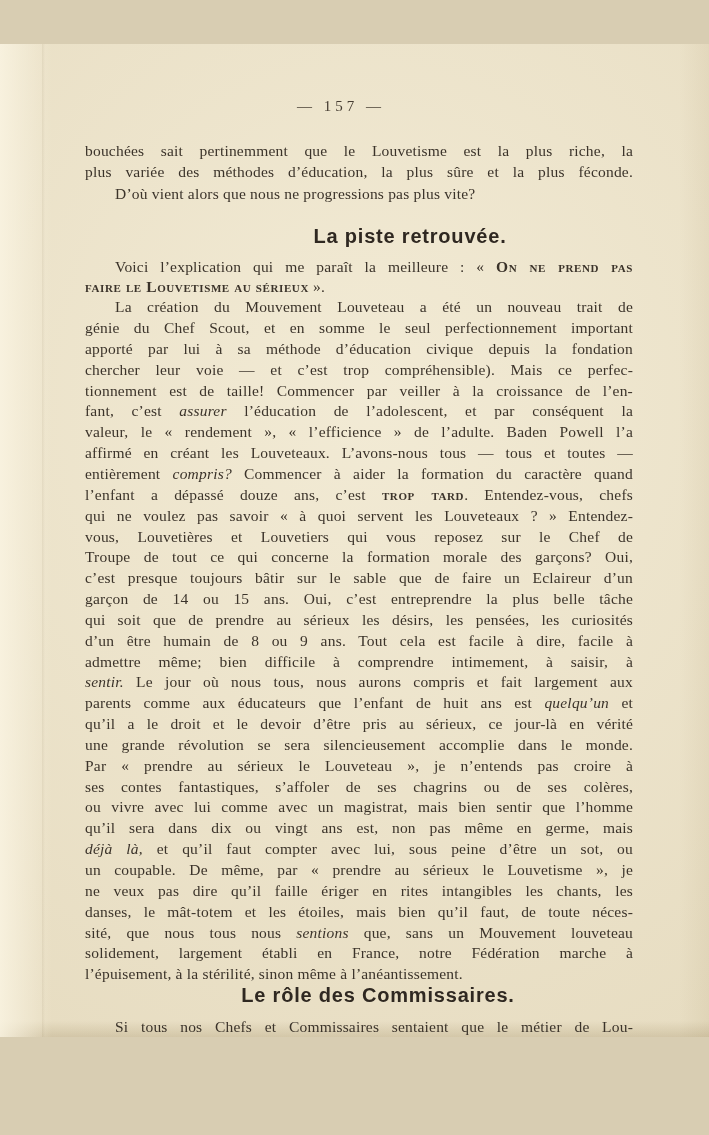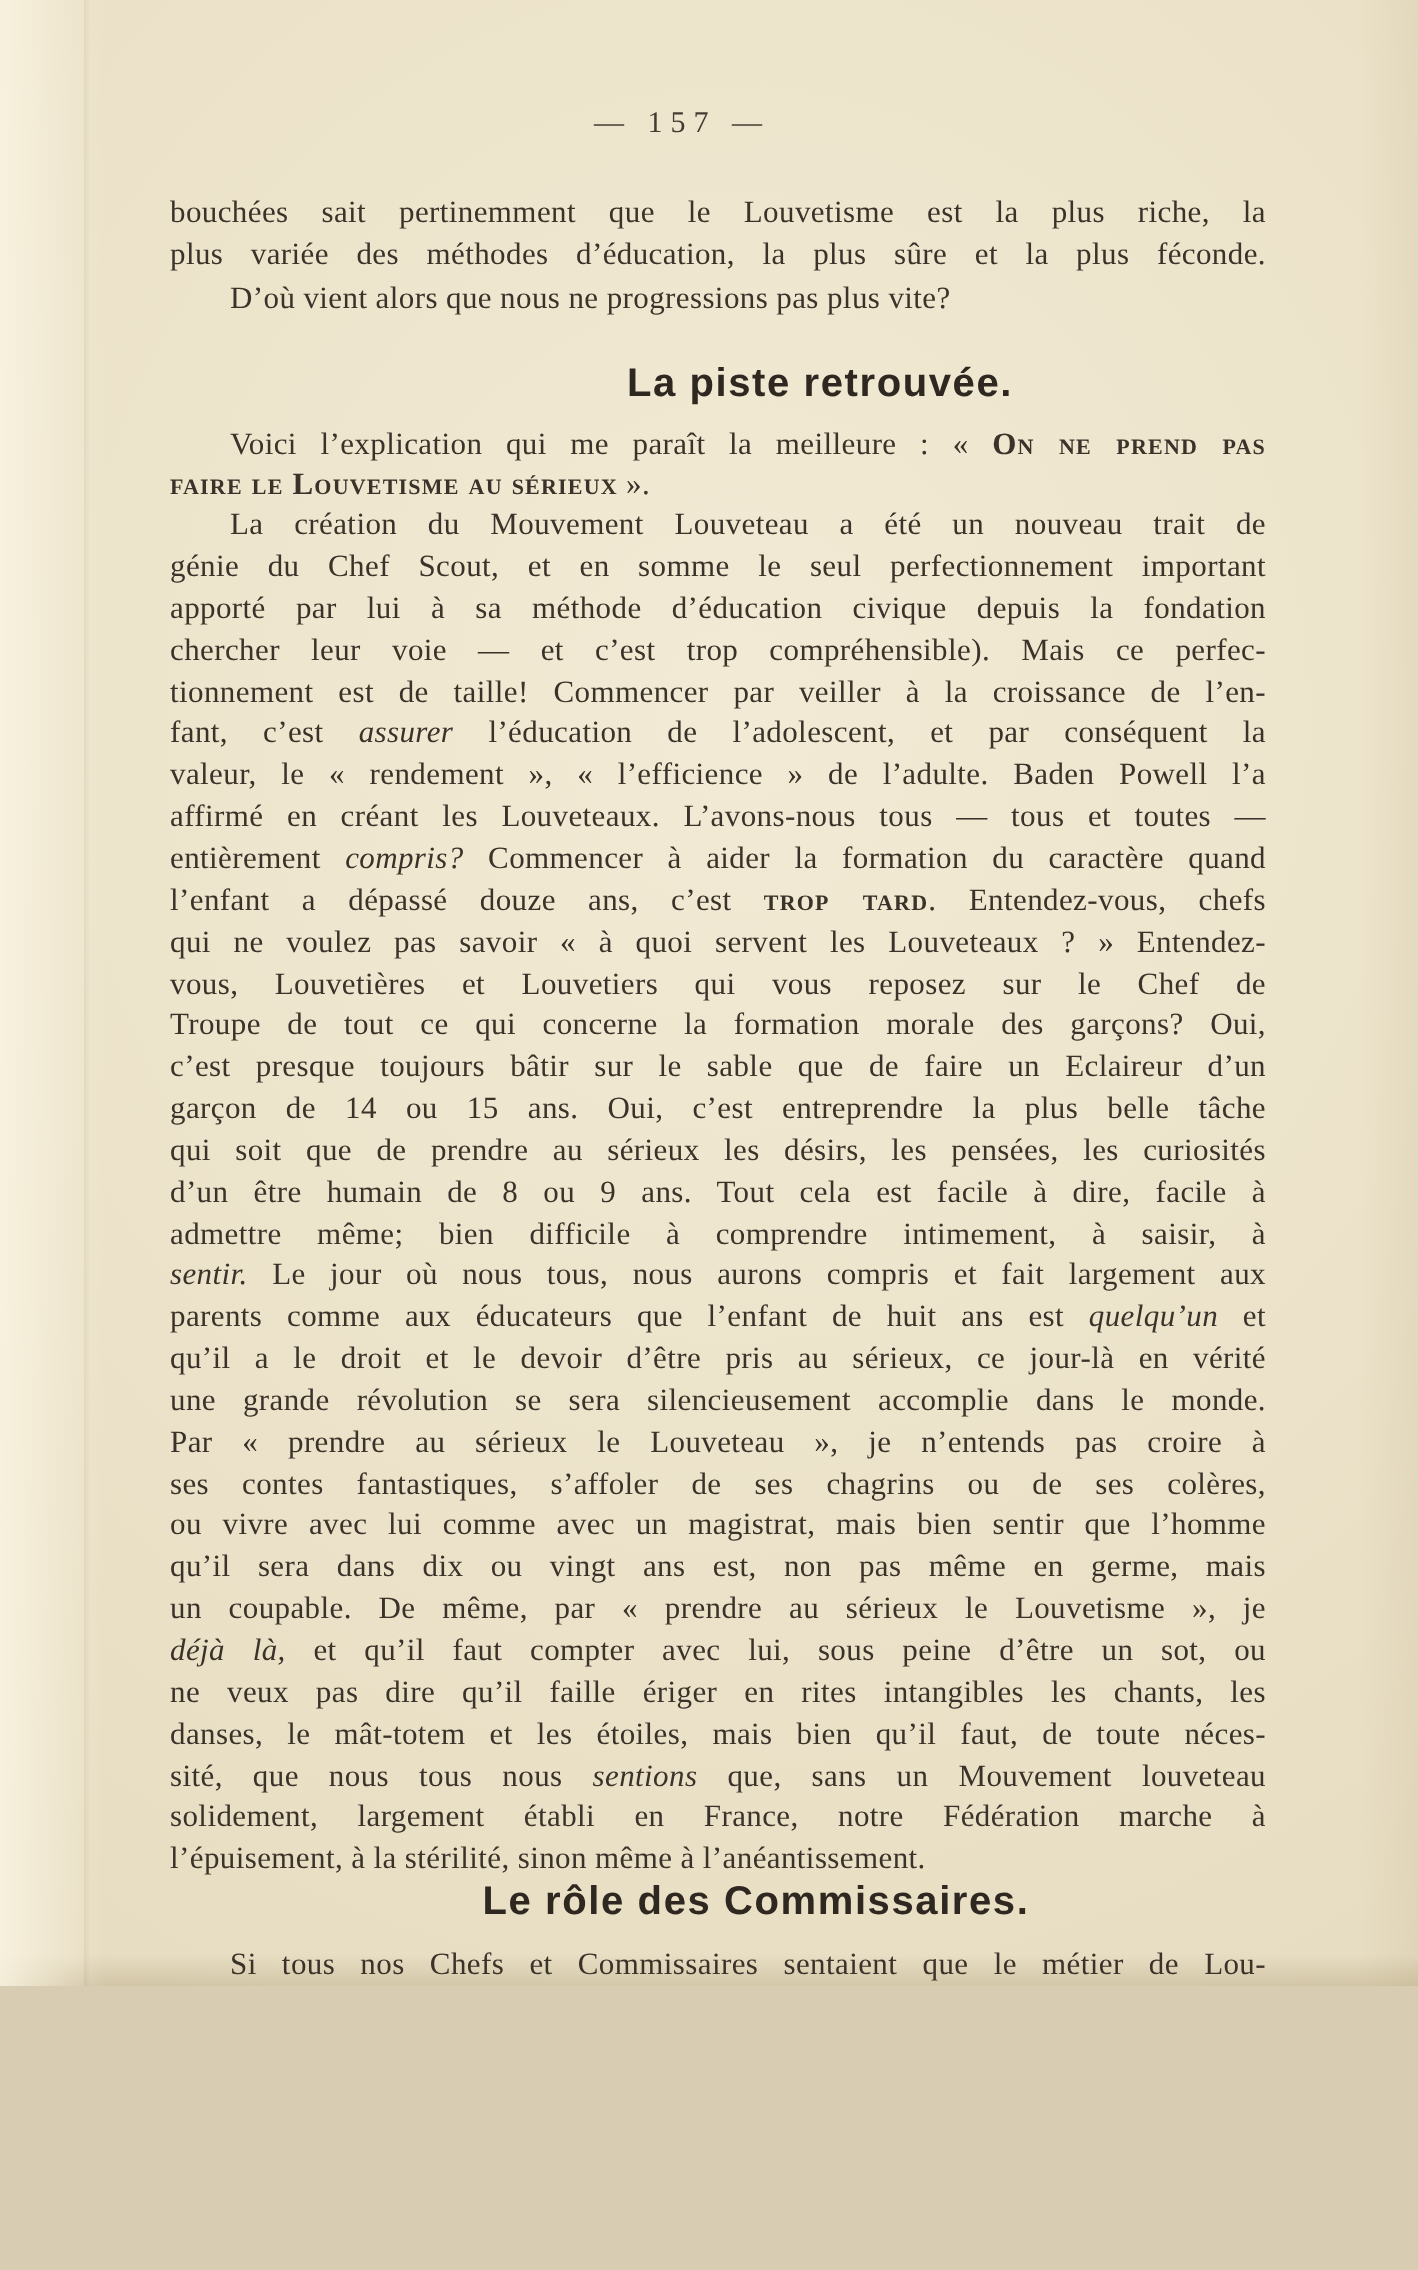--- a/index.html
+++ b/index.html
@@ -9,20 +9,21 @@
     height: 993px;
     overflow: hidden;
     color: #3b332a;
     font-family: "Liberation Serif", "DejaVu Serif", serif;
     background:
       linear-gradient(90deg, rgba(250,244,226,0.85) 0px, rgba(250,244,226,0) 52px),
       linear-gradient(0deg, rgba(138,116,72,0.22) 0px, rgba(138,116,72,0) 16px),
       linear-gradient(270deg, rgba(160,138,92,0.10) 0px, rgba(160,138,92,0) 30px),
       radial-gradient(140% 110% at 52% 36%, rgba(255,252,240,0.35), rgba(168,146,100,0.14)),
       #ebe1c6;
+    margin-top: 44px;
   }
   
   .page::before {
     content: "";
     position: absolute;
     left: 42px; top: 0;
     width: 3px; height: 100%;
     background: linear-gradient(90deg, rgba(120,100,64,0.10), rgba(120,100,64,0));
   }
   .page-number {
@@ -112,22 +113,22 @@
         <div class="line"><span>d’un être humain de 8 ou 9 ans. Tout cela est facile à dire, facile à</span></div>
         <div class="line"><span>admettre même; bien difficile à comprendre intimement, à saisir, à</span></div>
         <div class="line"><i>sentir.</i><span> Le jour où nous tous, nous aurons compris et fait largement aux</span></div>
         <div class="line"><span>parents comme aux éducateurs que l’enfant de huit ans est </span><i>quelqu’un</i><span> et</span></div>
         <div class="line"><span>qu’il a le droit et le devoir d’être pris au sérieux, ce jour-là en vérité</span></div>
         <div class="line"><span>une grande révolution se sera silencieusement accomplie dans le monde.</span></div>
         <div class="line"><span>Par « prendre au sérieux le Louveteau », je n’entends pas croire à</span></div>
         <div class="line"><span>ses contes fantastiques, s’affoler de ses chagrins ou de ses colères,</span></div>
         <div class="line"><span>ou vivre avec lui comme avec un magistrat, mais bien sentir que l’homme</span></div>
         <div class="line"><span>qu’il sera dans dix ou vingt ans est, non pas même en germe, mais</span></div>
+        <div class="line"><i>déjà là,</i><span> et qu’il faut compter avec lui, sous peine d’être un sot, ou</span></div>
         <div class="line"><span>un coupable. De même, par « prendre au sérieux le Louvetisme », je</span></div>
-        <div class="line"><i>déjà là,</i><span> et qu’il faut compter avec lui, sous peine d’être un sot, ou</span></div>
         <div class="line"><span>ne veux pas dire qu’il faille ériger en rites intangibles les chants, les</span></div>
         <div class="line"><span>danses, le mât-totem et les étoiles, mais bien qu’il faut, de toute néces-</span></div>
         <div class="line"><span>sité, que nous tous nous </span><i>sentions</i><span> que, sans un Mouvement louveteau</span></div>
         <div class="line"><span>solidement, largement établi en France, notre Fédération marche à</span></div>
         <div class="line end"><span>l’épuisement, à la stérilité, sinon même à l’anéantissement.</span></div>
       </div>
       <h2 class="heading b5">Le rôle des Commissaires.</h2>
       <div class="paragraph b6">
         <div class="line ind"><span>Si tous nos Chefs et Commissaires sentaient que le métier de Lou-</span></div>
         <div class="line"><span>vetière ou de Louvetier est un métier qui « vaut la peine », et surtout</span></div>

